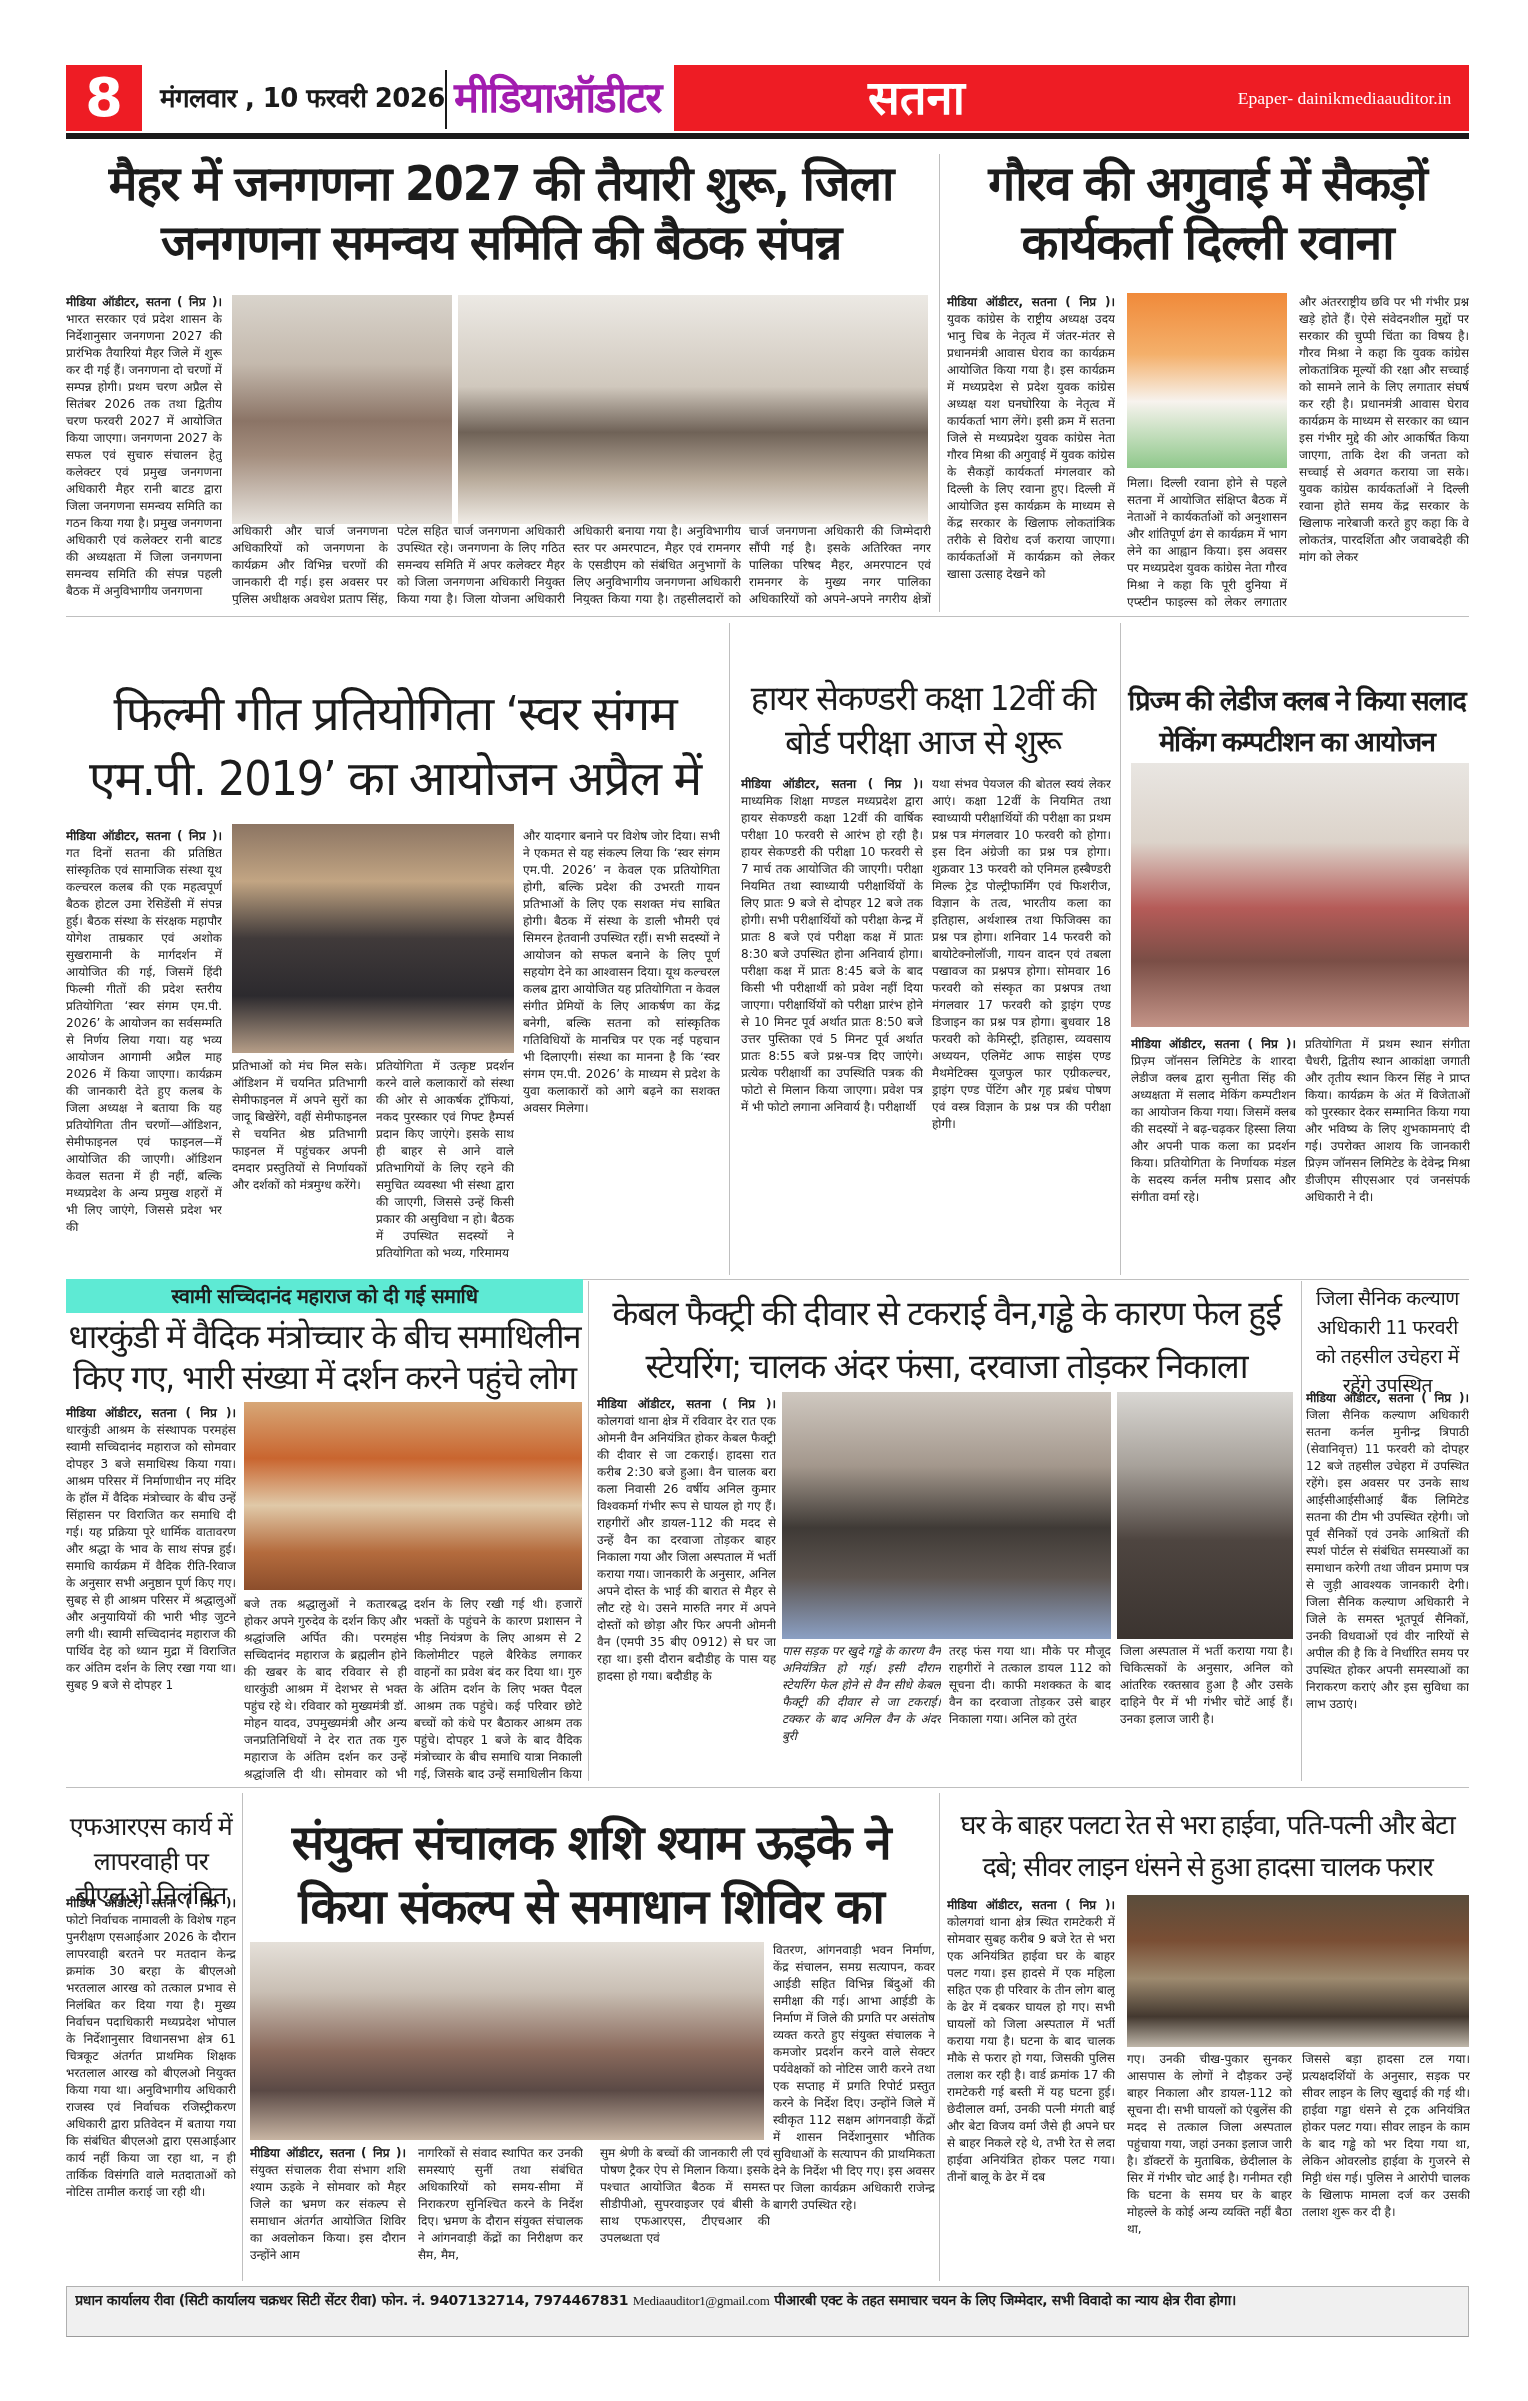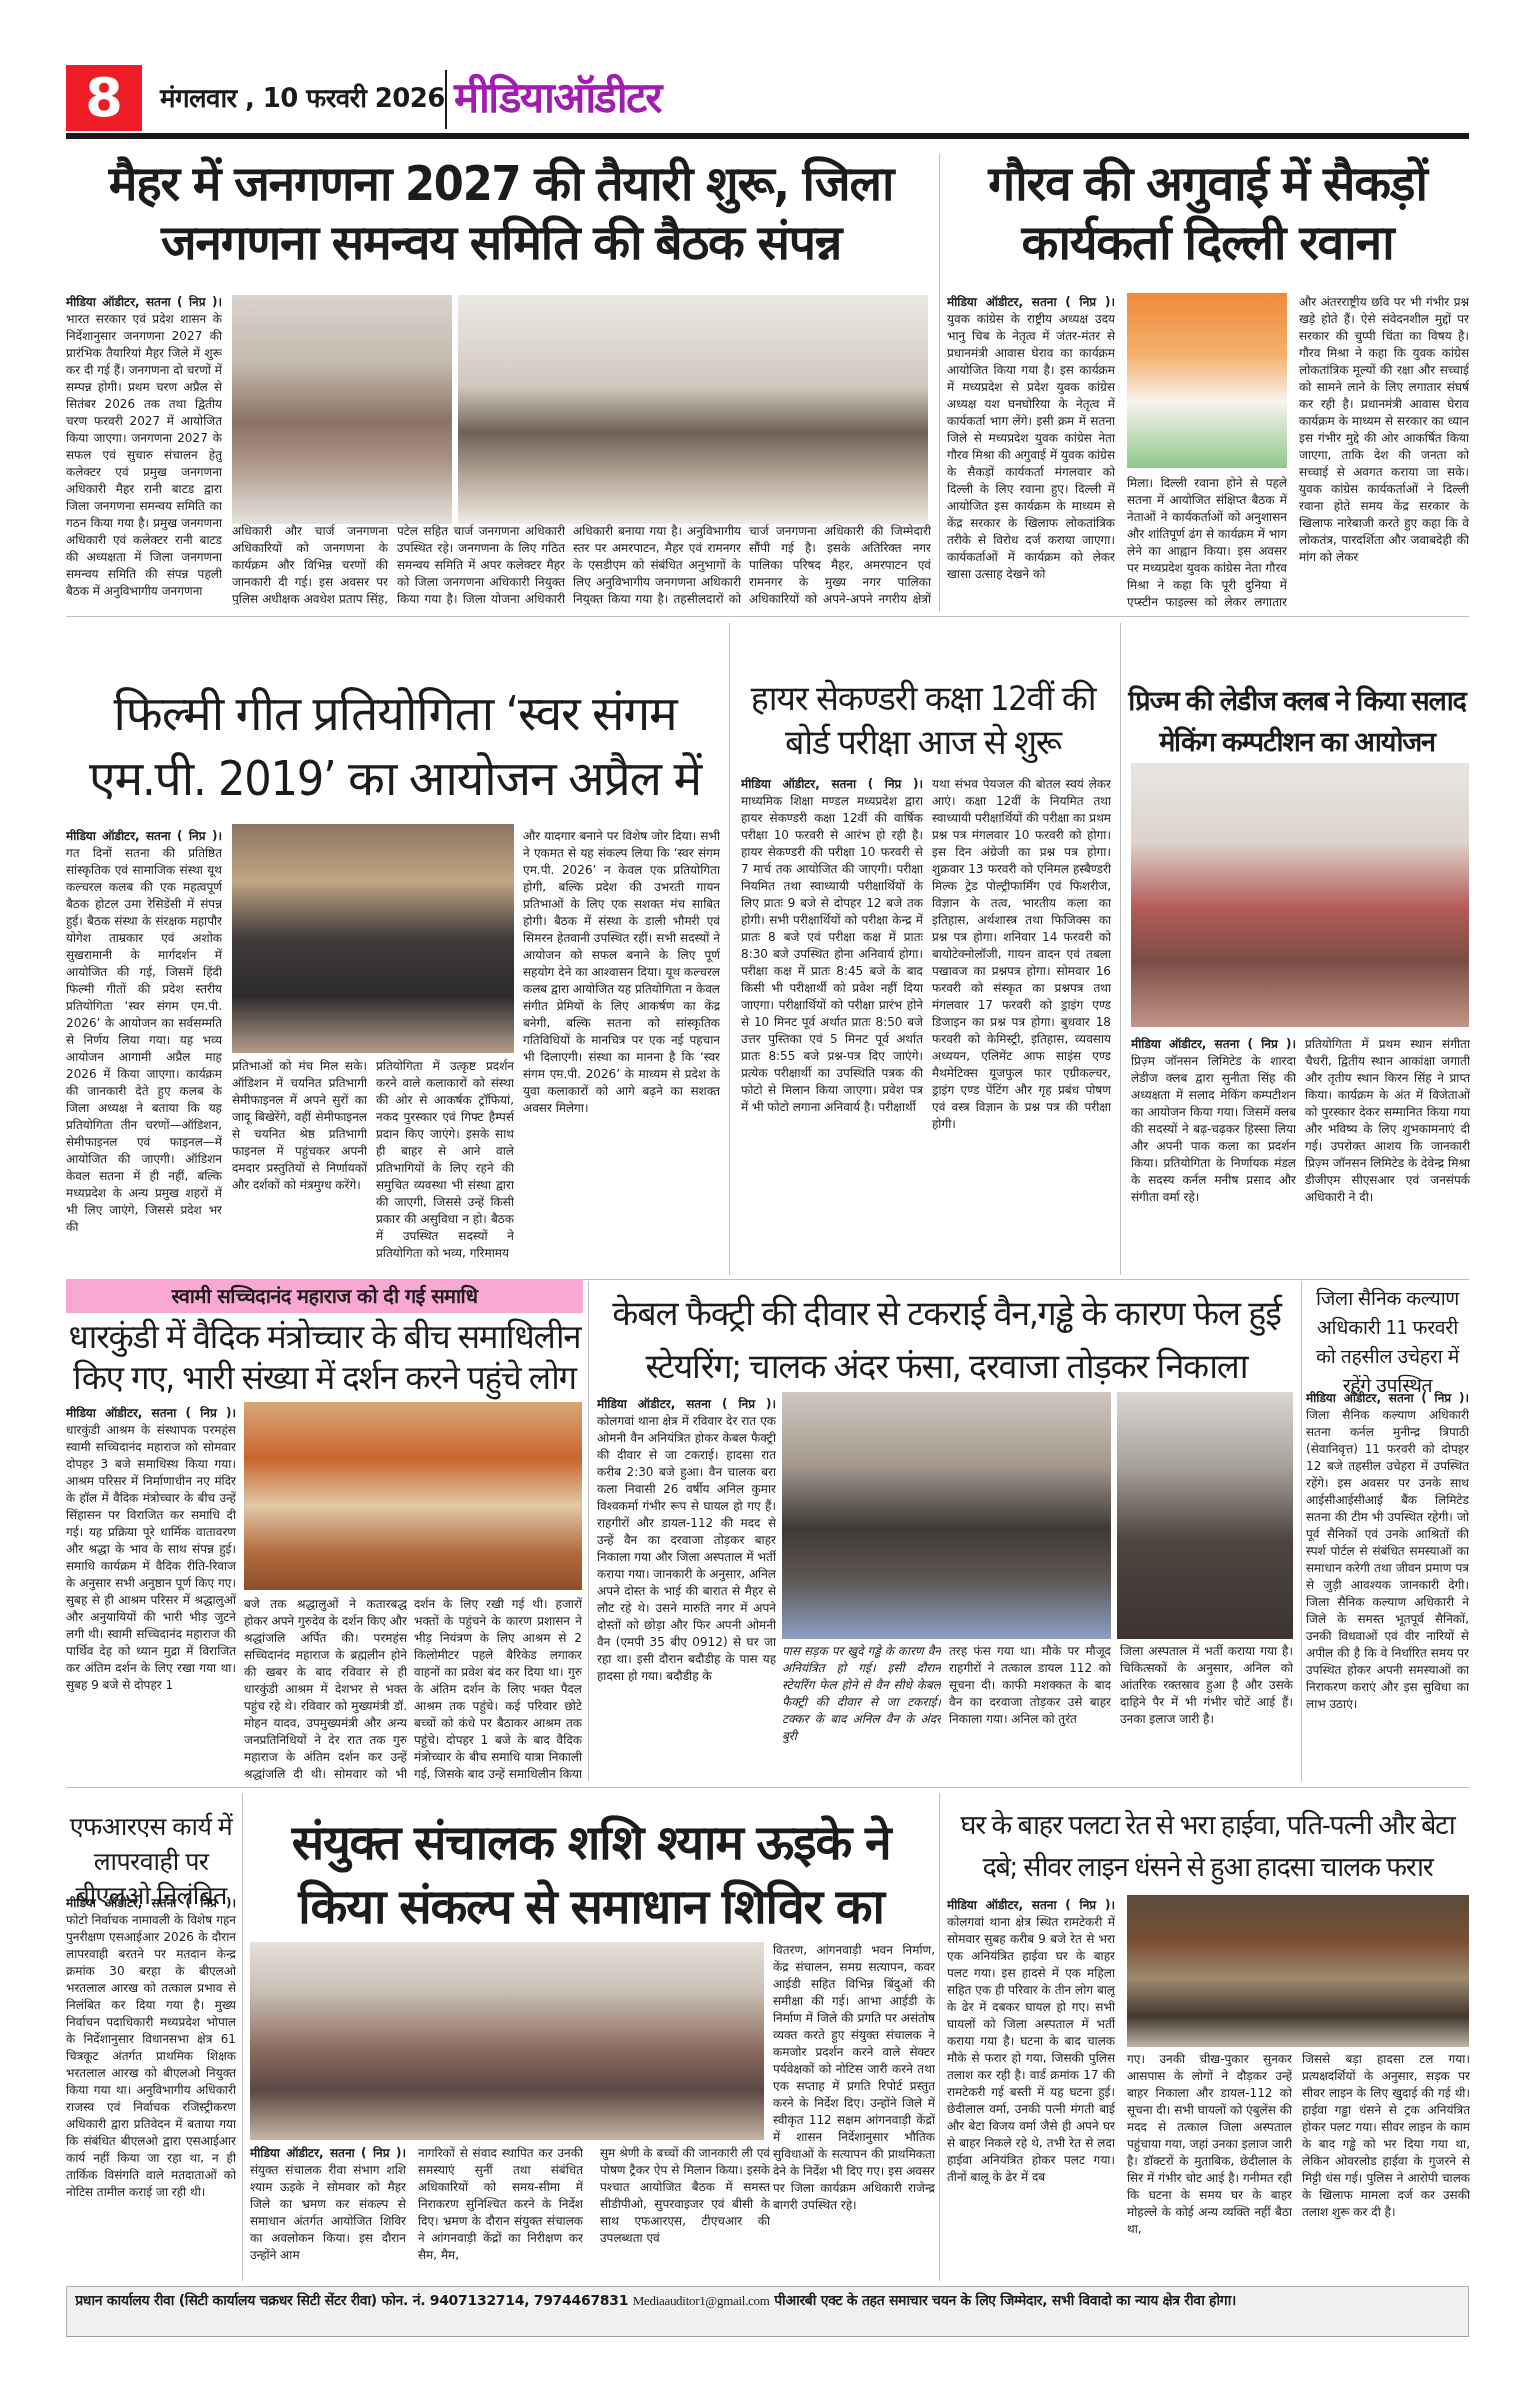--- a/index.html
+++ b/index.html
@@ -37,39 +37,43 @@
   .ph-portrait { background: linear-gradient(180deg,#f08a3a 0%,#f4b06b 35%,#f7f3ee 62%,#8fc88b 100%); }
   .ph-group { background: linear-gradient(180deg,#8c7563 0%,#c2a583 25%,#403a3a 50%,#2c2a2e 75%,#b69e88 100%); }
   .ph-ladies { background: linear-gradient(180deg,#e9e6e2 0%,#dcd3ca 30%,#b55b58 55%,#7a4e46 75%,#c49488 100%); }
   .ph-samadhi { background: linear-gradient(180deg,#d7a777 0%,#c9652f 30%,#e0c9a8 55%,#b46b3d 80%,#8c4e2c 100%); }
   .ph-hospital { background: linear-gradient(180deg,#cfc8c0 0%,#a3978c 30%,#3f3a36 55%,#5d5550 75%,#8ba0c4 100%); }
   .ph-man { background: linear-gradient(180deg,#d9d7d3 0%,#a7a19a 30%,#4e4540 60%,#3b3430 100%); }
   .ph-camp { background: linear-gradient(180deg,#e5e0d9 0%,#c9bfb4 25%,#8a6a5c 55%,#5a4945 75%,#c8b5a3 100%); }
   .ph-street { background: linear-gradient(180deg,#5a4d3c 0%,#7a4e34 30%,#9d8a6f 55%,#43382f 80%,#bfb7aa 100%); }
 
   
-  .kicker { position: absolute; background: #f9a8d4; text-align: center; font-weight: bold; font-size: 20px; line-height: 34px; color: #1c1c1c; letter-spacing: -0.6px; }
+  .kicker { position: absolute; background: #5eead4; text-align: center; font-weight: bold; font-size: 20px; line-height: 34px; color: #1c1c1c; letter-spacing: -0.6px; }
 
   
   .vrule { position: absolute; width: 1.2px; background: #bfbfbf; }
   .hrule { position: absolute; height: 1.2px; background: #bfbfbf; }
 
   
   .footer { position: absolute; left: 66px; top: 2286px; width: 1403px; height: 51px; background: #f0f0f0; border: 0.6px solid #b0b0b0; border-bottom: 1.8px solid #9a9a9a; padding: 2.4px 8.2px; }
   .footer div { font-size: 14px; font-weight: bold; line-height: 22px; white-space: nowrap; overflow: hidden; letter-spacing: -0.3px; color: #1c1c1c; }
   .footer .email { font-family: "Liberation Serif", serif; font-weight: normal; font-size: 13px; }
 </style>
 </head>
 <body>
 
 <div class="mast">
   <div class="page-no">8</div>
   <div class="mast-date">मंगलवार , 10 फरवरी 2026</div>
   <div class="mast-sep"></div>
   <div class="mast-brand">मीडियाऑडीटर</div>
+  <div class="mast-band">
+    <div class="mast-city">सतना</div>
+    <div class="mast-epaper">Epaper- dainikmediaauditor.in</div>
+  </div>
 </div>
 <div class="mast-rule"></div>
 
 <div class="hl hl-xl" style="left:66px;top:154px;width:870px;">मैहर में जनगणना 2027 की तैयारी शुरू, जिला जनगणना समन्वय समिति की बैठक संपन्न</div>
 
 <div class="col" style="left:66px;top:294px;width:156px;height:306px;">
   <span class="by">मीडिया ऑडीटर, सतना ( निप्र )। </span>
   <span>भारत सरकार एवं प्रदेश शासन के निर्देशानुसार जनगणना 2027 की प्रारंभिक तैयारियां मैहर जिले में शुरू कर दी गई हैं। जनगणना दो चरणों में सम्पन्न होगी। प्रथम चरण अप्रैल से सितंबर 2026 तक तथा द्वितीय चरण फरवरी 2027 में आयोजित किया जाएगा। जनगणना 2027 के सफल एवं सुचारु संचालन हेतु कलेक्टर एवं प्रमुख जनगणना अधिकारी मैहर रानी बाटड द्वारा जिला जनगणना समन्वय समिति का गठन किया गया है। प्रमुख जनगणना अधिकारी एवं कलेक्टर रानी बाटड की अध्यक्षता में जिला जनगणना समन्वय समिति की संपन्न पहली बैठक में अनुविभागीय जनगणना</span>
 </div>
 <div class="photo ph-meeting" style="left:232px;top:295px;width:220px;height:229px;"></div>

